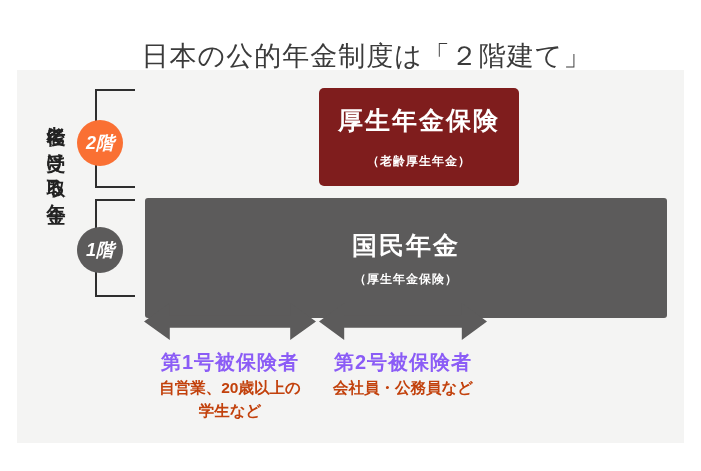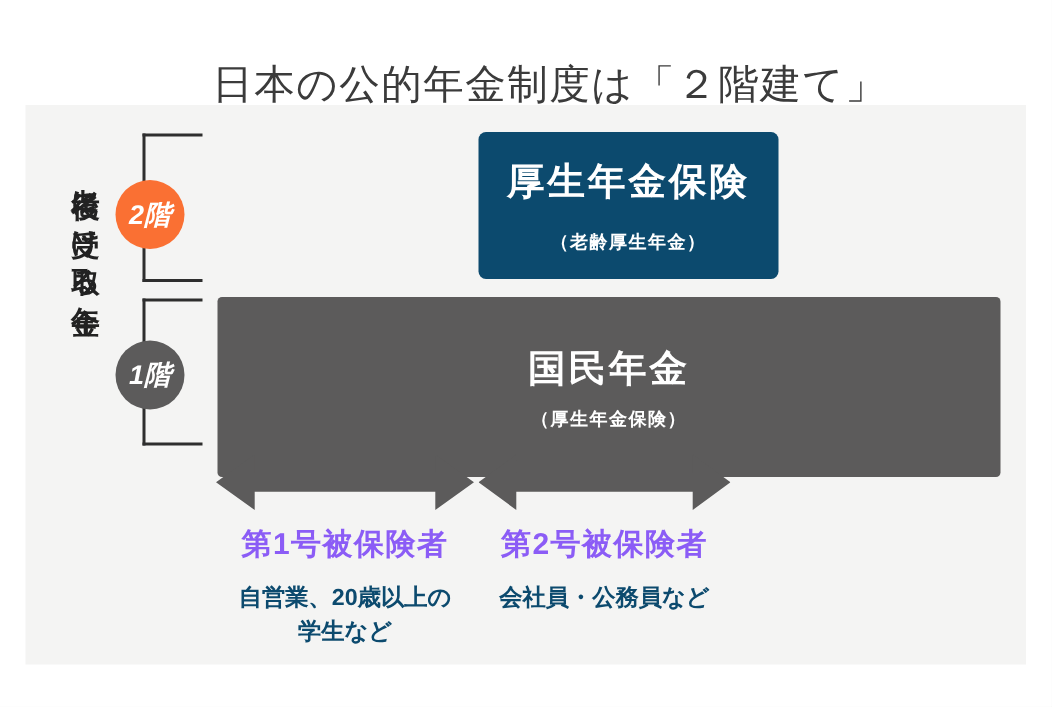--- a/index.html
+++ b/index.html
@@ -33,39 +33,39 @@
     color:#ffffff; font-weight:bold; font-size:18px;
     display:flex; align-items:center; justify-content:center;font-style:italic;
   }
   .badge-2f { top:120px; background:#fa7033; }
   .badge-1f { top:227px; background:#5c5b5b;text-align:right; }
   .box {
     position:absolute; color:#ffffff; text-align:center;
     display:flex; flex-direction:column; align-items:center; justify-content:center;
     gap:9px;
   }
-  .box-orange { left:319px; top:88px;  width:200px; height:98px;  background:#0c4a6e; border-radius:5px;gap:16px; }
+  .box-orange { left:319px; top:88px;  width:200px; height:98px;  background:#7f1d1d; border-radius:5px;gap:16px; }
   .box-gray   { left:145px; top:198px; width:522px; height:120px; background:#5c5b5b; border-radius:3px;font-family:Liberation Mono, monospace; }
   .box-title    { font-size:25px; font-weight:bold; letter-spacing:2px; }
   .box-subtitle { font-size:12px; font-weight:bold; letter-spacing:1px; }
   .col { position:absolute; top:303px; text-align:center; }
   .col-1 { left:144px; width:172px; }
   .col-2 { left:319px; width:168px; }
   .col-3 { left:490px; width:177px; }
   .arrow {
     height:37px; background:#5c5b5b;
     clip-path:polygon(0 50%, 15% 0, 15% 33%, 85% 33%, 85% 0,
                       100% 50%, 85% 100%, 85% 67%, 15% 67%, 15% 100%);
   }
   .cat-label {
     margin-top:9px; font-size:20px; font-weight:bold; color:#8b5cf6;
     letter-spacing:1px; white-space:nowrap;
   }
   .cat-desc {
-    margin-top:11px; font-size:15.5px; font-weight:bold; color:#0c4a6e;
+    font-size:15.5px; font-weight:bold; color:#c2410c;
     line-height:1.5; white-space:pre-line;
   }
 </style>
 </head>
 <body>
 
 <div class="stage">
   <h1 class="title">日本の公的年金制度は「２階建て」</h1>
 
   <div class="panel"></div>

